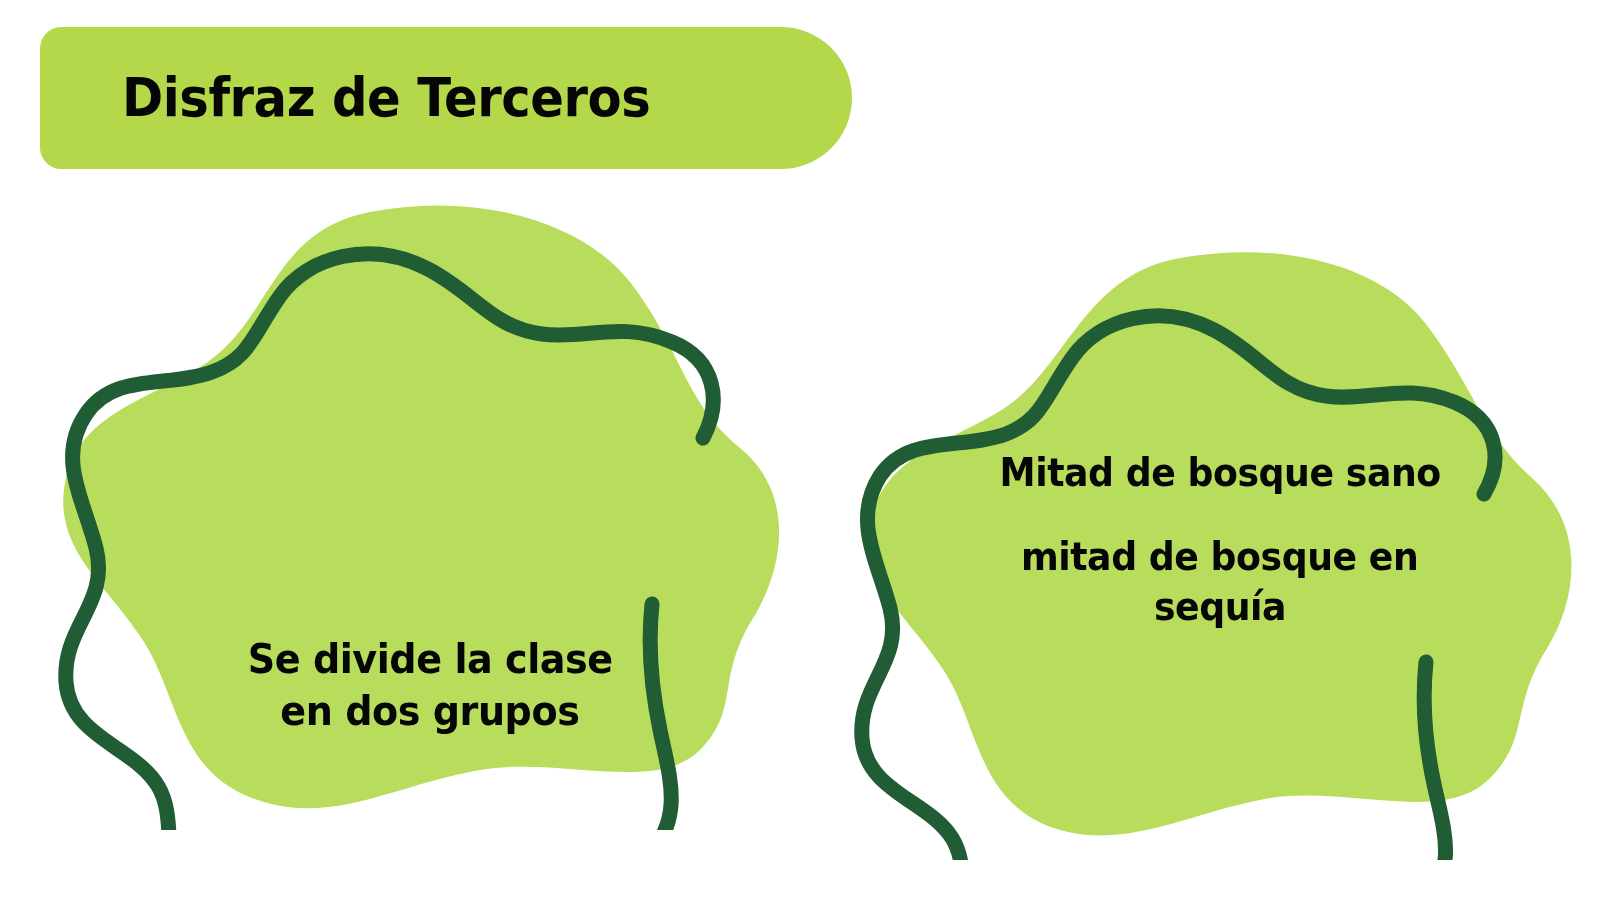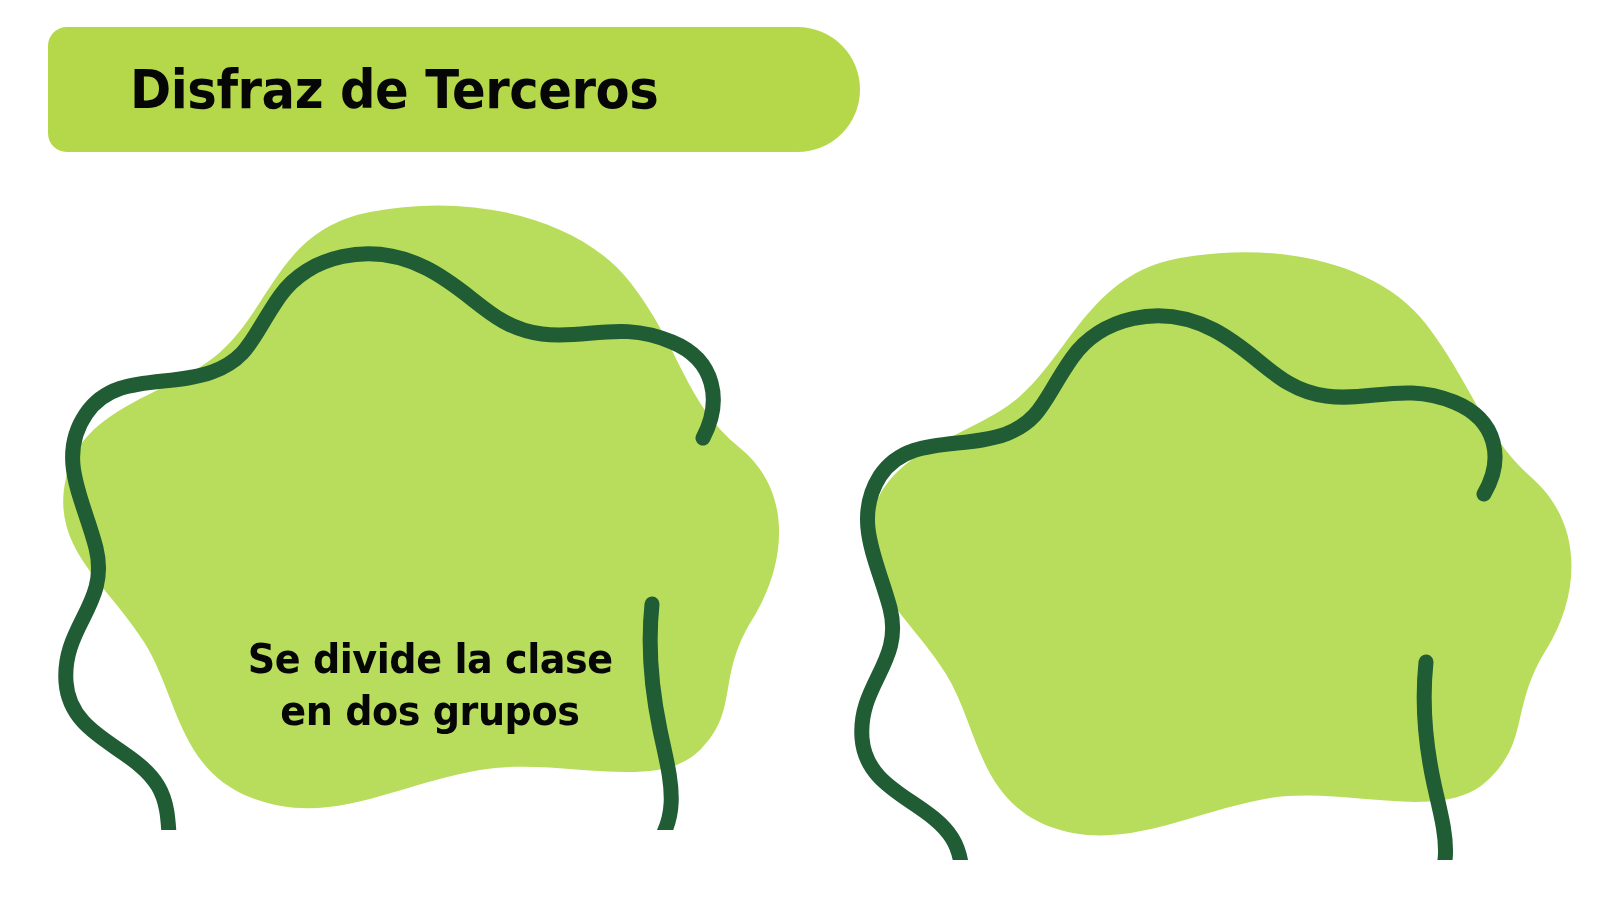--- a/index.html
+++ b/index.html
@@ -17,24 +17,24 @@
   #slide {
     position: relative;
     width: 1600px;
     height: 900px;
     background: #ffffff;
   }
 
   
   #title-banner {
     position: absolute;
-    left: 48px;
+    left: 40px;
     top: 27px;
     width: 812px;
-    height: 125px;
+    height: 142px;
     background: #b5d84a;
     border-radius: 24px 80px 80px 24px;
     display: flex;
     align-items: center;
     justify-content: center;
     box-sizing: border-box;
     padding-right: 120px;
   }
   #title-text {
     font-family: "DejaVu Sans", "Liberation Sans", sans-serif;
@@ -165,15 +165,21 @@
                C 32 280, 58 322, 70 368
                C 84 422, 38 444, 42 498
                C 46 552, 108 560, 132 598
                C 156 636, 124 690, 180 706
                C 234 722, 278 682, 324 662
                C 374 638, 422 650, 468 670
                C 518 694, 570 698, 604 664
                C 638 628, 624 590, 614 544
                C 604 498, 602 460, 606 422"></path>
     </svg>
+    <div id="blob-text-right" class="blob-text">
+      <span class="line">Mitad de bosque sano</span>
+      <span class="gap"></span>
+      <span class="line">mitad de bosque en</span>
+      <span class="line">sequía</span>
+    </div>
   </div>
 
 </div>
 
 </body></html>

